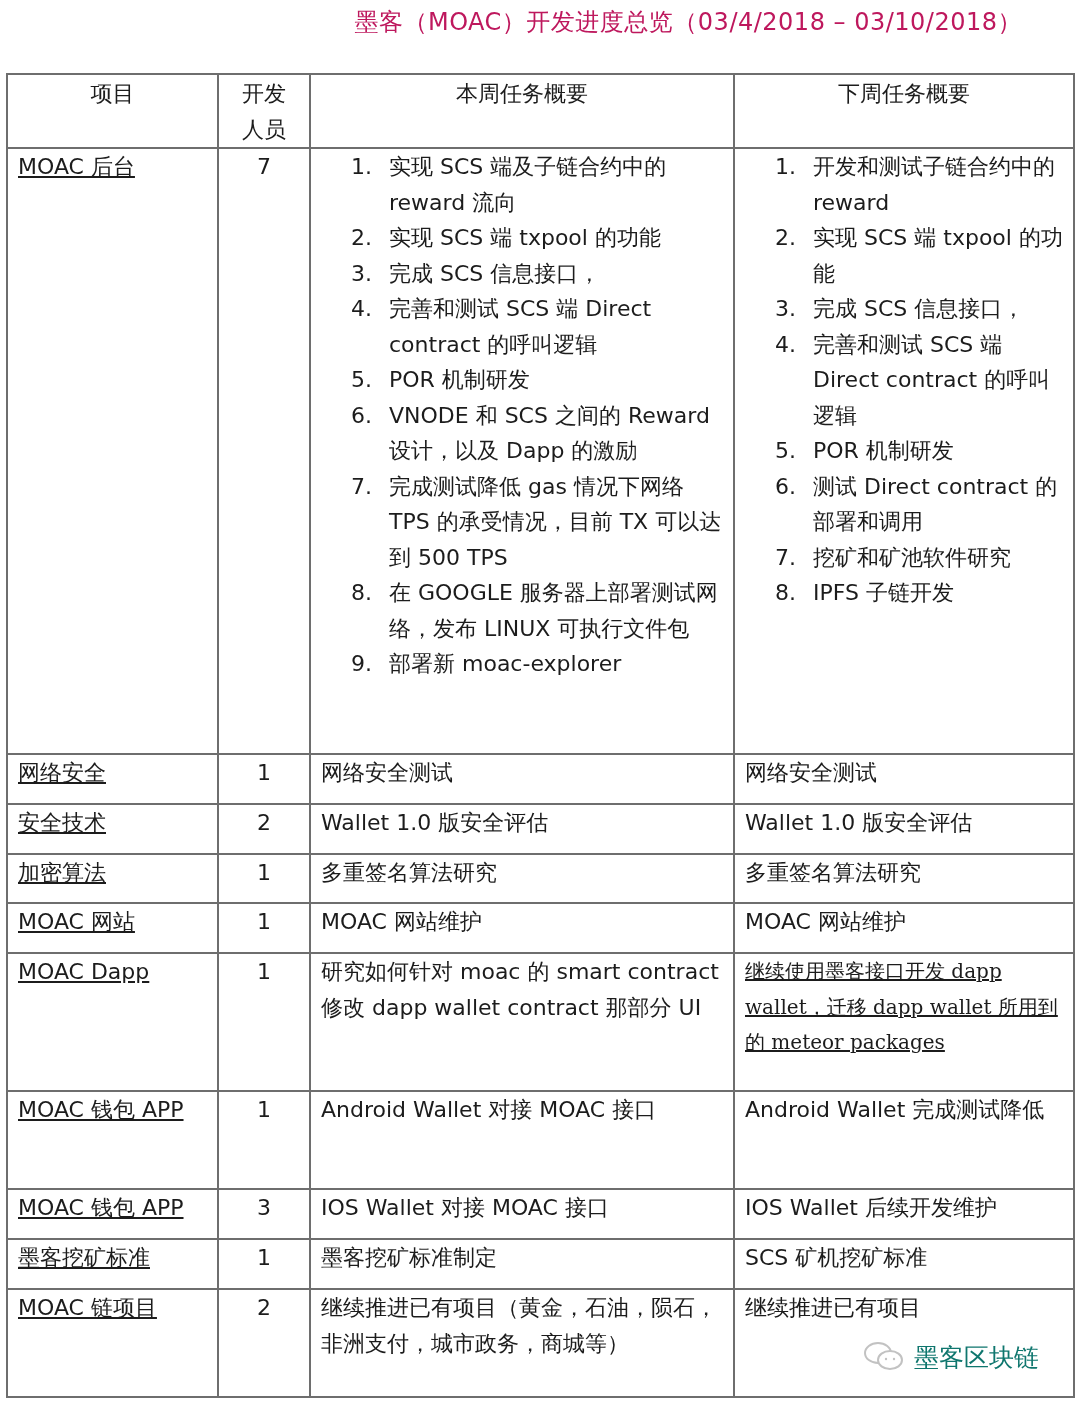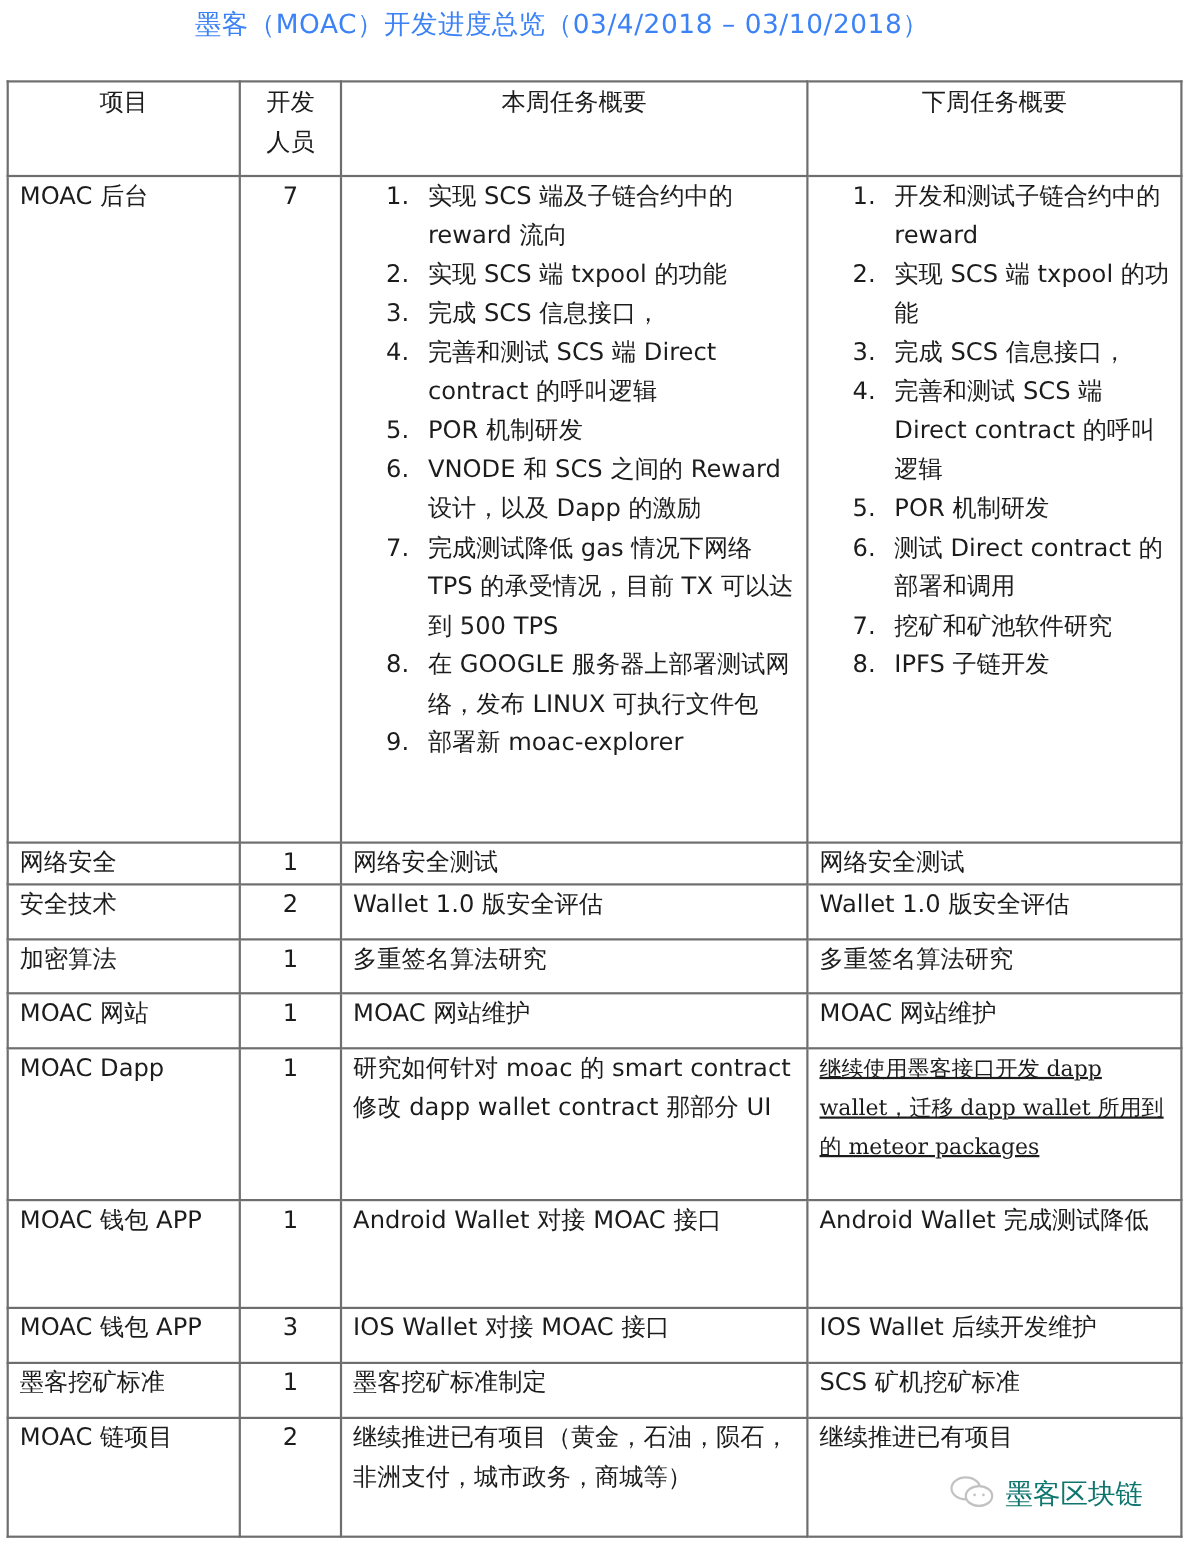--- a/index.html
+++ b/index.html
@@ -3,40 +3,40 @@
 <meta charset="utf-8">
 <style>
   html, body { margin: 0; padding: 0; background: #ffffff; }
   body {
     width: 1080px; height: 1407px; position: relative; overflow: hidden;
     font-family: "DejaVu Sans", "Liberation Sans", sans-serif;
     color: #1c1c1c;
   }
   .title {
     position: absolute; left: 0; top: 4px; width: 1022px;
-    text-align: center; font-size: 24px; line-height: 36px;
-    color: #3b82f6; letter-spacing: 0.5px;
+    text-align: right; font-size: 24px; line-height: 36px;
+    color: #be185d; letter-spacing: 0.5px;
   }
   table.progress {
     position: absolute; left: 6px; top: 73px;
     width: 1067px;
     border-collapse: collapse;
     table-layout: fixed;
     font-size: 22px;
   }
   table.progress td, table.progress th {
     border: 2px solid #6e6e6e;
     vertical-align: top;
     padding: 0 10px;
     line-height: 35.5px;
     font-weight: normal;
     overflow: hidden;
   }
   th { text-align: center; padding-top: 1px !important; border-radius: 21px; }
-  td.proj { padding-left: 11px; }
+  td.proj { padding-left: 11px; text-decoration: underline; }
   td.count { text-align: center; }
   td.task { padding-left: 11px; }
   col.c1 { width: 211px; }
   col.c2 { width: 92px; }
   col.c3 { width: 424px; }
   col.c4 { width: 340px; }
   ol.tasks { margin: 0; padding: 0; list-style: none; }
   ol.tasks li { display: flex; }
   ol.tasks li .num { flex: 0 0 38px; text-align: left; }
   ol.tasks li .txt { flex: 1 1 auto; }
@@ -58,21 +58,21 @@
 <table class="progress">
   <colgroup>
       <col class="c1">
       <col class="c2">
       <col class="c3">
       <col class="c4">
     </colgroup>
   <thead>
     <tr style="height:74px">
       <th>项目</th>
-      <th style="padding:12px 14px;">
+      <th style="padding:0 14px;">
           <span style="display:block;width:52px;margin:0 auto;word-break:break-all;">开发人员</span>
         </th>
       <th>本周任务概要</th>
       <th>下周任务概要</th>
     </tr>
   </thead>
   <tbody>
 
     <tr style="height:606px">
       <td class="proj">MOAC 后台</td>
@@ -148,21 +148,21 @@
               <span class="txt">挖矿和矿池软件研究</span>
             </li>
           <li>
               <span class="num">8.</span>
               <span class="txt">IPFS 子链开发</span>
             </li>
         </ol>
       </td>
     </tr>
 
-    <tr style="height:38px">
+    <tr style="height:50px">
       <td class="proj">网络安全</td>
       <td class="count">1</td>
       <td class="task">网络安全测试</td>
       <td class="task">网络安全测试</td>
     </tr>
     <tr style="height:50px">
       <td class="proj">安全技术</td>
       <td class="count">2</td>
       <td class="task">Wallet 1.0 版安全评估</td>
       <td class="task">Wallet 1.0 版安全评估</td>

